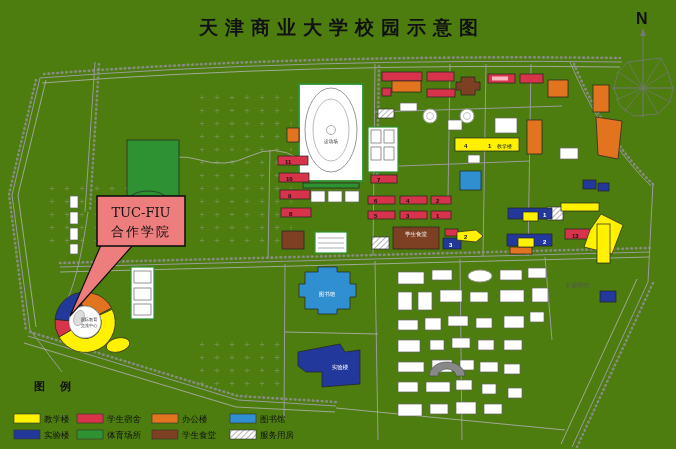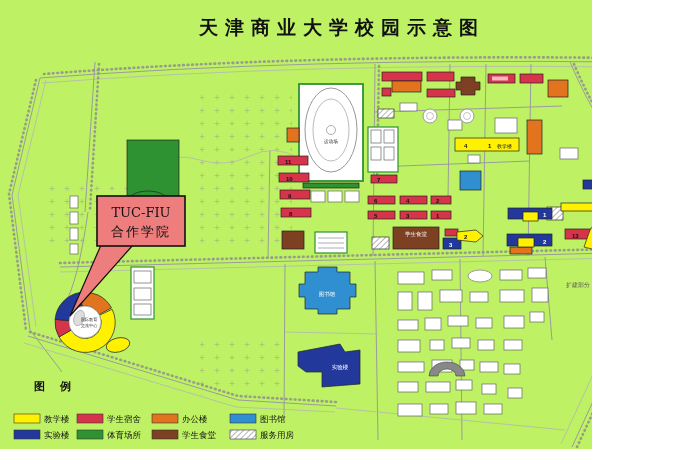--- a/index.html
+++ b/index.html
@@ -1,16 +1,16 @@
 <!DOCTYPE html>
 <html><head>
 <meta charset="utf-8">
 <style>
   html,body{margin:0;padding:0;background:#fff;}
-  .page{position:relative;width:592px;height:449px;background:#bef264;overflow:hidden;
+  .page{position:relative;width:676px;height:449px;background:#4d7c0f;overflow:hidden;
         font-family:"Liberation Sans",sans-serif;}
   svg text{font-family:"Liberation Sans",sans-serif;}
   .title-t{font-weight:bold;font-size:19px;letter-spacing:7px;fill:#111;}
   .road{stroke:#9b9b9b;stroke-width:1;fill:none;}
   .road2{stroke:#b5b5b5;stroke-width:.8;fill:none;}
   .trees{stroke:#8f8f8f;stroke-width:2.6;fill:none;stroke-linecap:round;
          stroke-dasharray:.7 3.8;opacity:.85;}
   .bld{stroke:#222;stroke-width:.7;}
   .wb{fill:#fff;stroke:#666;stroke-width:.7;}
   .red{fill:#d7344b;} .org{fill:#e2731f;} .yel{fill:#fff100;}

